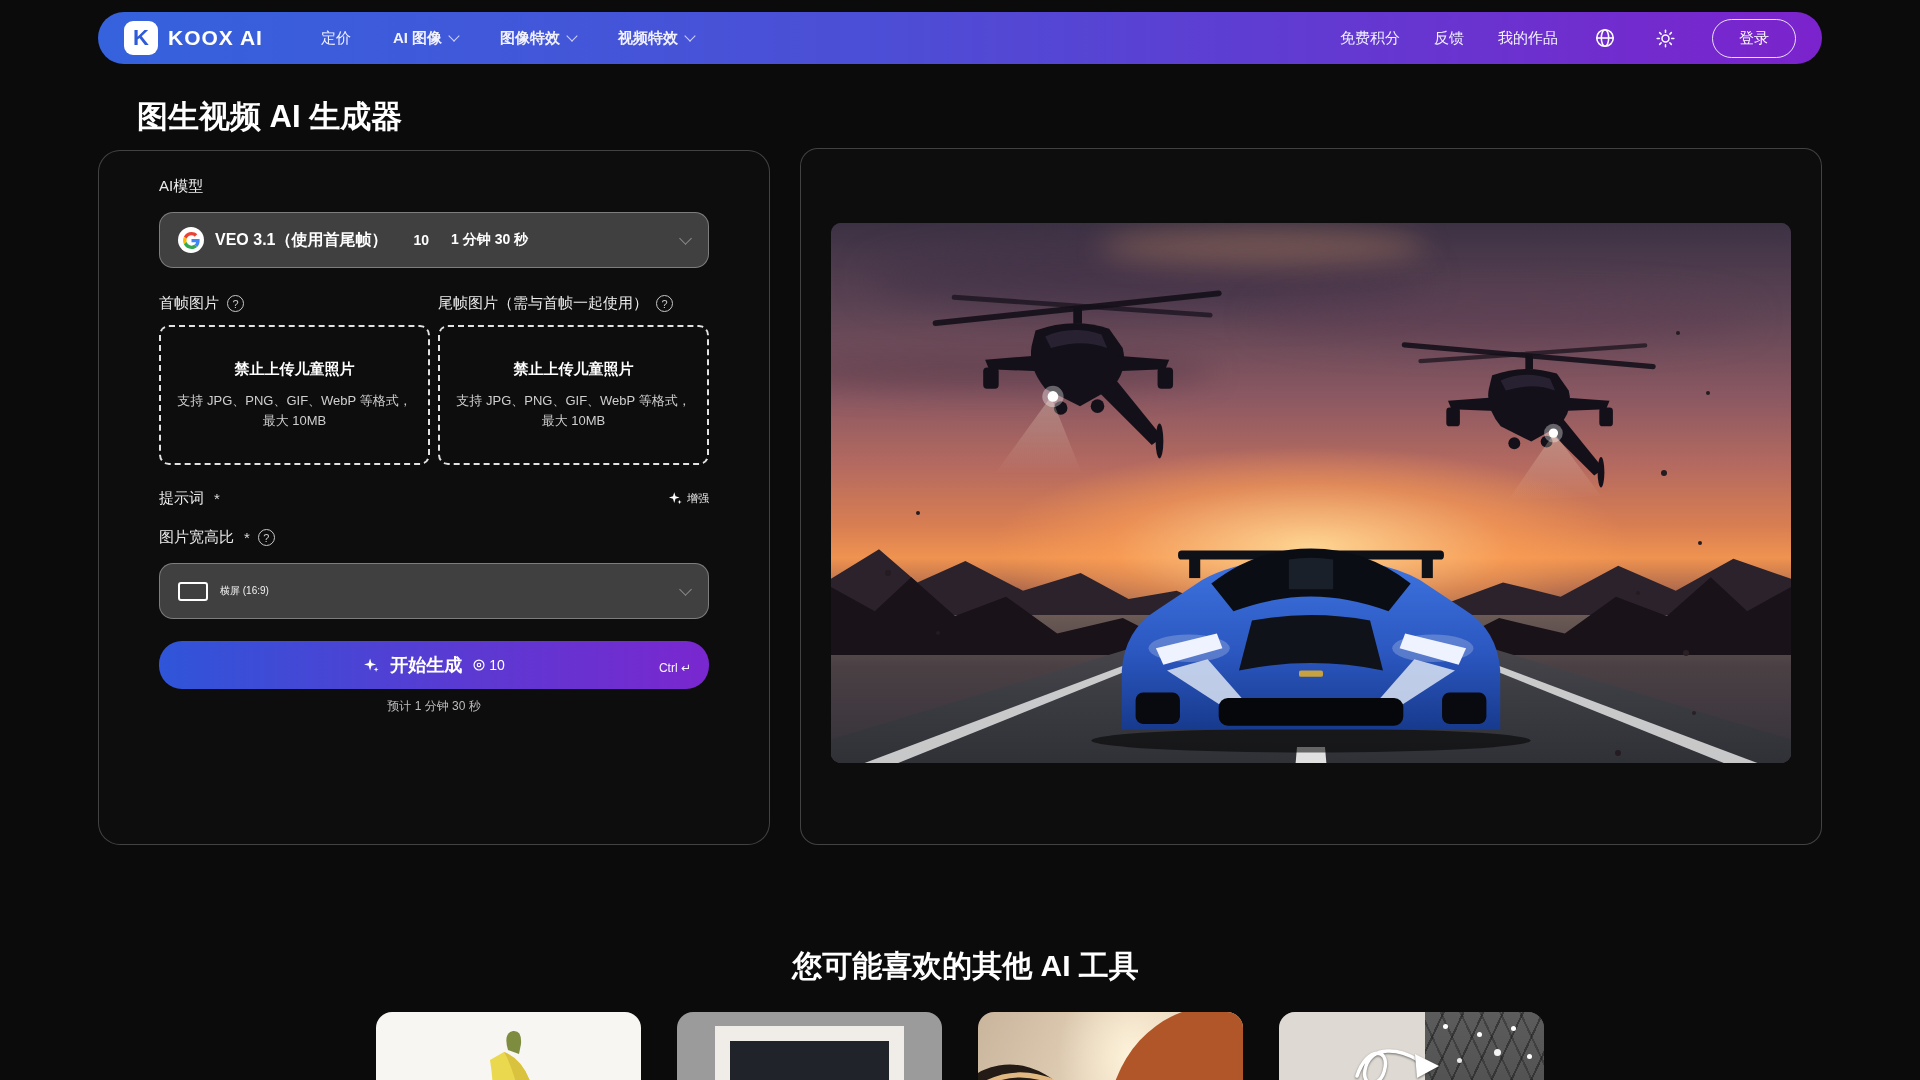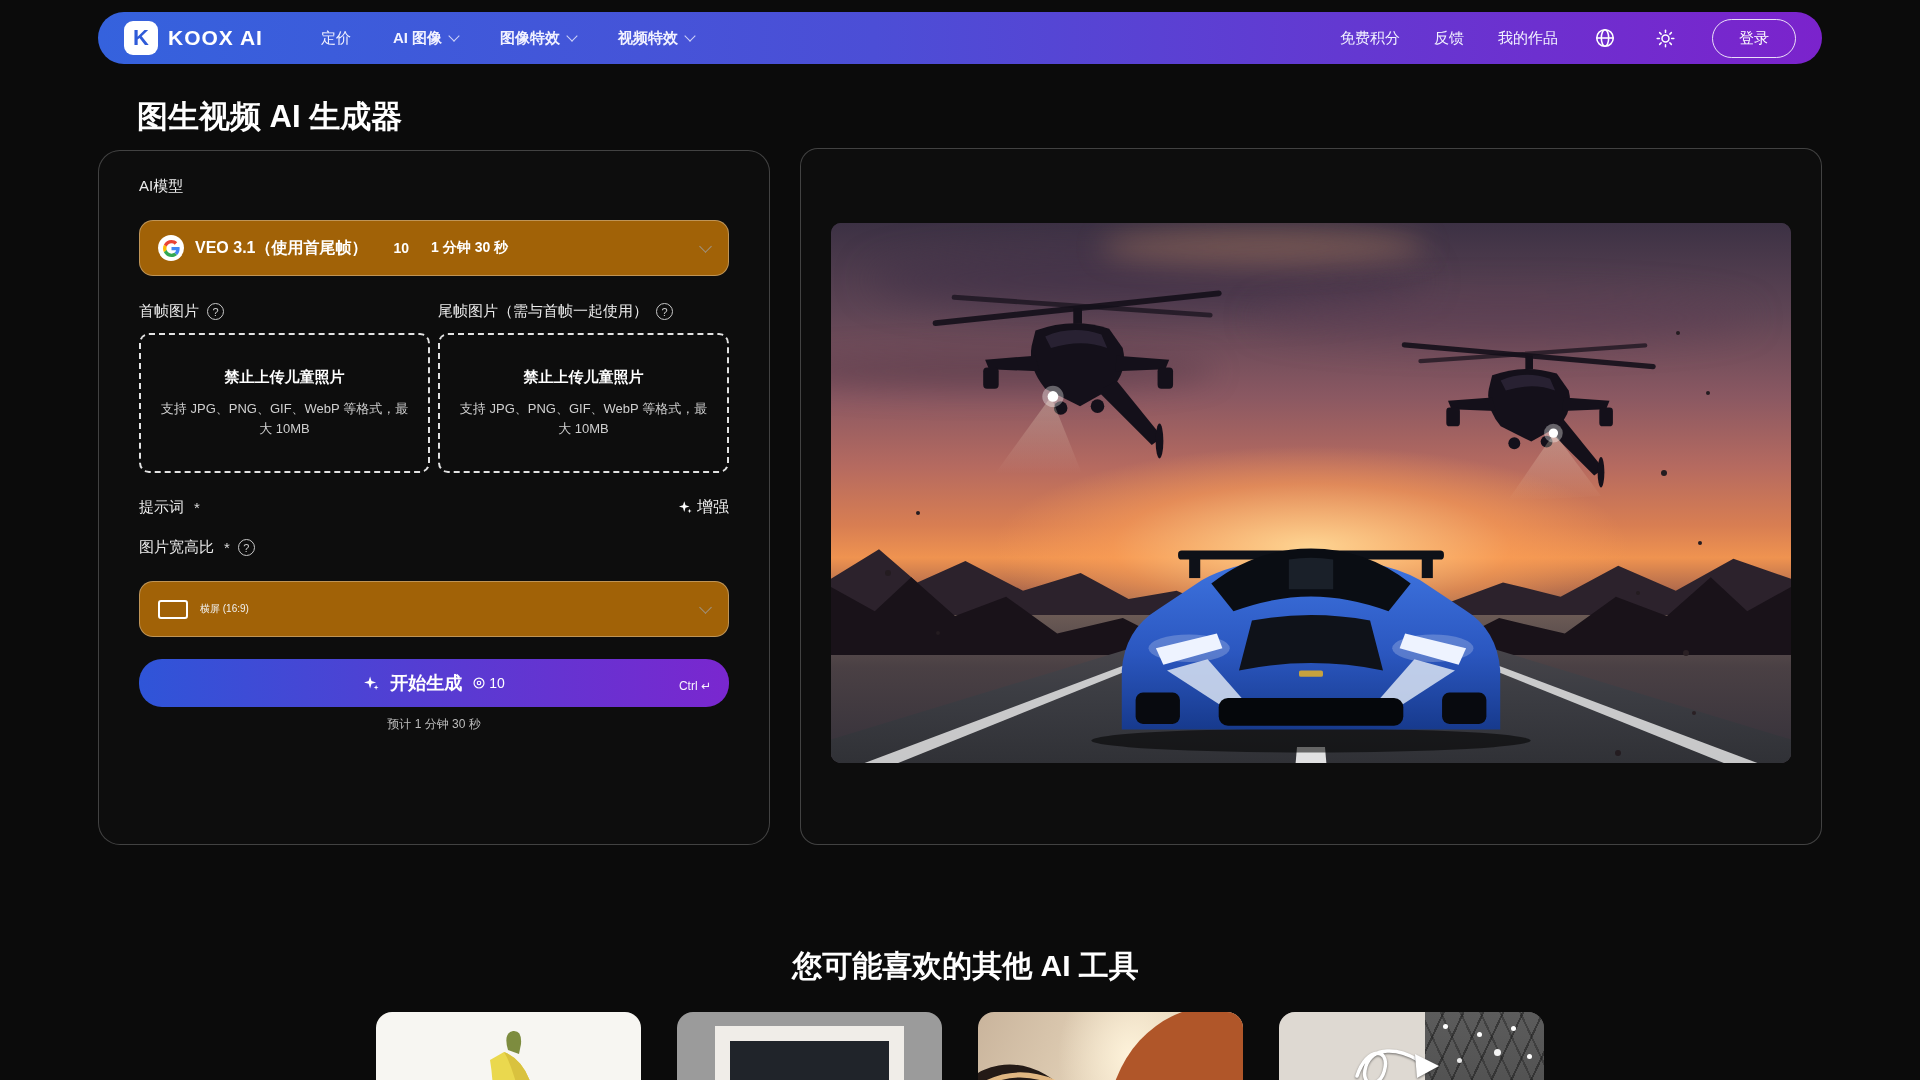--- a/index.html
+++ b/index.html
@@ -23,42 +23,42 @@
   .nav-right { gap:34px;justify-content:center; }
   .icon-btn { display:flex; align-items:center; justify-content:center; width:26px; height:26px; cursor:pointer; }
   .login-btn { background:transparent; border:1px solid rgba(255,255,255,.85); color:#fff; font-size:15px;
     padding:9px 26px; border-radius:20px; cursor:pointer; font-family:inherit; }
 
   
   .page-title { position:absolute; left:137px; top:96px; font-size:31px; font-weight:bold; }
 
   
   .panel { position:absolute; border:1px solid rgba(255,255,255,.22); border-radius:22px; background:#0d0d0d; }
-  .form-panel { left:98px; top:150px; width:672px; height:695px; padding:26px 40px 20px; }
+  .form-panel { left:98px; top:150px; width:672px; height:695px; padding:26px 60px 20px; }
   .field-label { display:flex; align-items:center; gap:8px; font-size:15px; color:#ececec; }
   .req { color:#dadada; margin-left:2px; }
   .help { width:17px; height:17px; border:1.4px solid #c8c8c8; border-radius:50%; display:inline-flex; align-items:center; justify-content:center; color:#c8c8c8; font-size:11px; cursor:pointer; }
   .help::after { content:"?"; }
 
   .select { display:flex; align-items:center; height:56px; border:1px solid rgba(255,255,255,.32); border-radius:14px;
-    background:#a16207; padding:0 18px; cursor:pointer; margin-top:24px; }
+    background:#404040; padding:0 18px; cursor:pointer; margin-top:16px; }
   .gicon { width:26px; height:26px; background:#fff; border-radius:50%; display:flex; align-items:center; justify-content:center; margin-right:11px; flex:none; }
   .model-name { font-size:16px; font-weight:bold; }
   .model-credits { font-size:14px; font-weight:bold; margin-left:26px; }
   .model-duration { font-size:14px; font-weight:bold; margin-left:22px; }
   .select .chev { margin-left:auto; color:#9f9f9f; width:9px; height:9px; }
 
   .frames-row { display:grid; grid-template-columns:1fr 1fr; gap:8px; margin-top:26px; }
   .upload-box { height:140px; border:2px dashed #e2e2e2; border-radius:10px; margin-top:12px;
     display:flex; flex-direction:column; align-items:center; justify-content:center; text-align:center; padding:0 14px; cursor:pointer; }
   .upload-warning { font-size:15px; font-weight:bold; margin-bottom:12px; }
   .upload-hint { font-size:13px; color:#cfcfcf; line-height:1.5; }
 
   .prompt-row { display:flex; align-items:center; justify-content:space-between; margin-top:24px; }
-  .enhance-btn { display:flex; align-items:center; gap:4px; font-size:16px; color:#f0f0f0; cursor:pointer; background:none; border:none; font-family:inherit; }
+  .enhance-btn { display:flex; align-items:flex-end; gap:4px; font-size:11px; color:#f0f0f0; cursor:pointer; background:none; border:none; font-family:inherit; }
   textarea.prompt { width:100%; height:120px; margin-top:12px; background:#101010; border:1px solid rgba(255,255,255,.32);
     border-radius:14px; padding:13px 16px; color:#e5e5e5; font-size:14px; resize:none; font-family:inherit; }
   textarea.prompt::placeholder { color:#8f8f8f; }
 
   .ratio-label { margin-top:20px; }
   .ratio-icon { width:30px; height:19px; border:2px solid #fff; border-radius:3px; margin-right:12px; flex:none; }
   .ratio-text { font-size:10px; color:#f0f0f0; }
 
   .generate-btn { position:relative; width:100%; height:48px; margin-top:22px; border:none; border-radius:23px;
     background:linear-gradient(90deg,#2f55d8 0%,#5a3ad2 55%,#7a27cf 100%); color:#fff; cursor:pointer;

